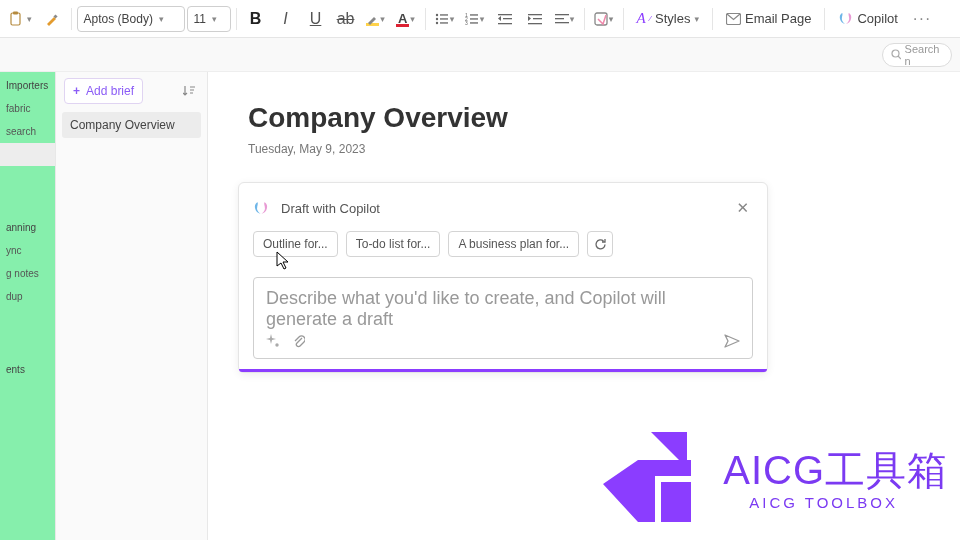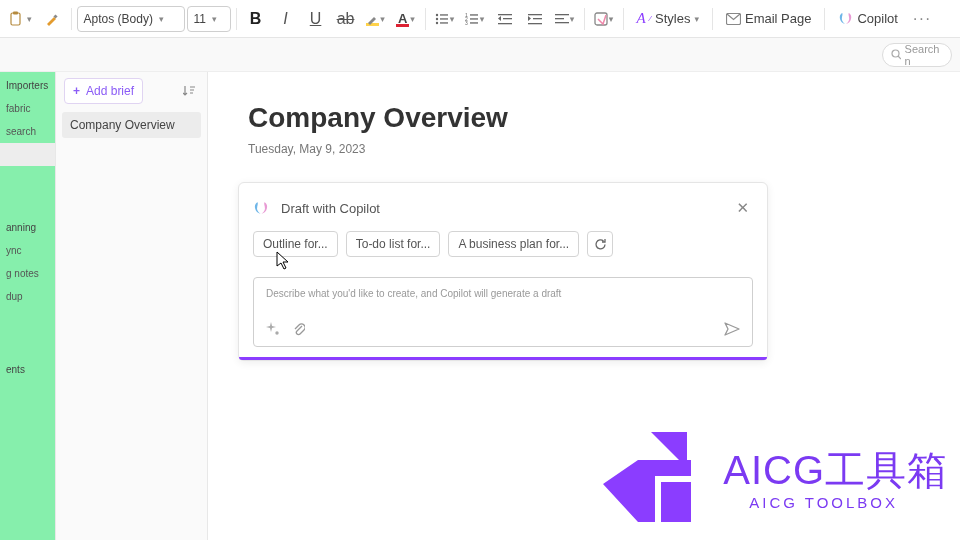--- a/index.html
+++ b/index.html
@@ -41,21 +41,21 @@
 
 
 .card { position:absolute; left:30px; top:110px; width:530px; background:#fff; border:1px solid #e5e5e5; border-radius:6px; box-shadow:0 2px 8px rgba(0,0,0,.07); padding:12px 14px 0 14px;}
 .card-head { display:flex; align-items:center; gap:12px; margin-bottom:10px;}
 .card-head .t { font-size:13px; color:#555;}
 .card-head .x { margin-left:auto; color:#888; cursor:pointer; font-size:15px; padding:4px;}
 .chips { display:flex; gap:8px; margin-bottom:20px; align-items:center;}
 .chip { border:1px solid #d4d4d4; border-radius:4px; height:26px; display:flex; align-items:center; padding:0 9px; font-size:12px; color:#555; cursor:pointer;}
 .chip.refresh { width:26px; padding:0; justify-content:center; }
 .box { border:1px solid #cfcfcf; border-radius:4px; padding:10px 12px 4px 12px; position:relative;}
-.box .ph { font-size:10px; color:#999; display:block; min-height:30px;}
+.box .ph { font-size:18px; color:#999; display:block; min-height:30px;}
 .box .row { display:flex; align-items:center; justify-content:space-between; padding:4px 0 6px 0;}
 .box .row .left { display:flex; gap:12px; color:#888;}
 .box .row .ic { cursor:pointer;}
 .box .row .send { color:#888; cursor:pointer;}
 .card-under { height:3px; background:#8b3dff; border-radius:0 0 6px 6px; margin:10px -14px 0 -14px;}
 
 
 .wm { position:absolute; right:12px; bottom:8px; display:flex; align-items:center; }
 .wm-logo svg { display:block;}
 .wm-text { color:#7b3af2;}

